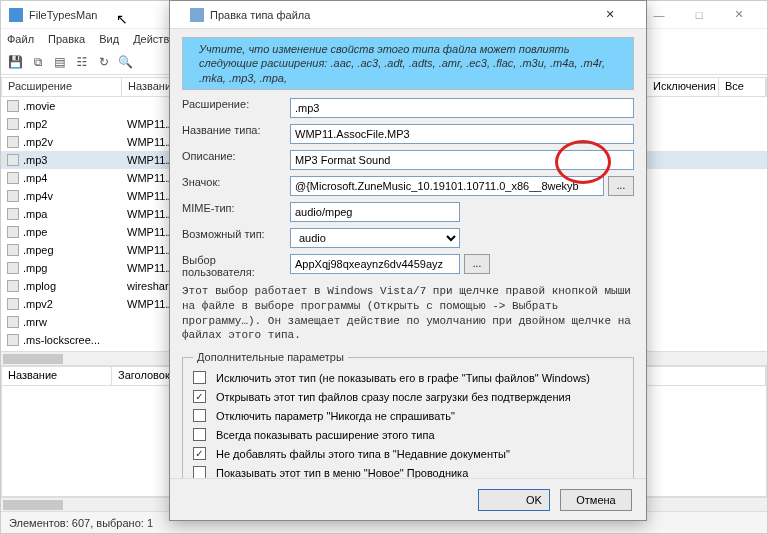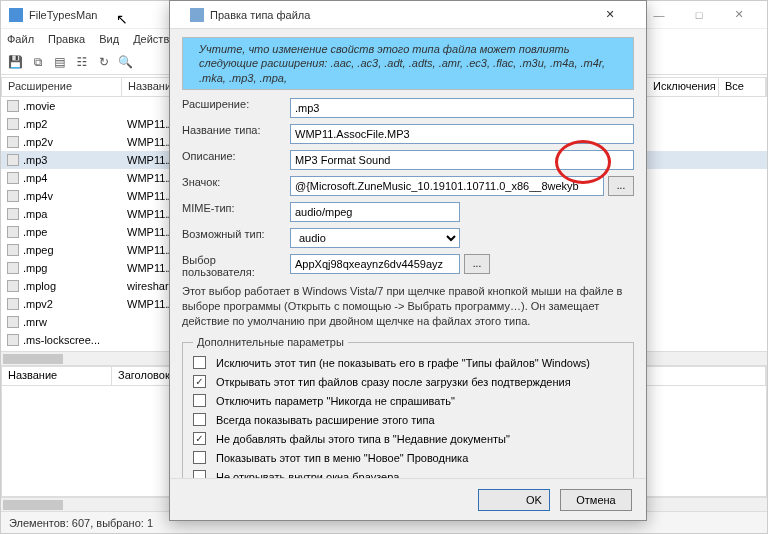--- a/index.html
+++ b/index.html
@@ -51,21 +51,21 @@
 .dlg-body { flex: 1; padding: 8px 12px; overflow: hidden; }
 .info-box { border: 1px solid #bbb; background: #7dd3fc; padding: 4px 16px; margin-bottom: 8px; color: #333; line-height: 1.3; font-style: italic; }
 
 .form-row { display: flex; margin-bottom: 6px; }
 .form-row label { width: 108px; color: #333; }
 .form-row input[type=text], .form-row select { flex: 1; height: 20px; border: 1px solid #7a9ec4; background: #fff; padding: 0 4px; font-size: 11px; }
 .form-row .browse { width: 26px; height: 20px; margin-left: 4px; border: 1px solid #999; background: #e8e8e8; display: flex; align-items: center; justify-content: center; font-size: 10px; }
 .form-row select { width: 170px; flex: 0 0 auto; }
 .form-row input.short { flex: 0 0 auto; width: 170px; }
 
-.note { color: #333; line-height: 1.35; margin: 4px 0 8px 0; }
+.note { color: #333; line-height: 1.35; margin: 4px 0 8px 0; font-family: Liberation Mono, monospace; }
 
 fieldset { border: 1px solid #bbb; padding: 8px 10px 6px 10px; }
 legend { padding: 0 4px; color: #333; }
 .chk-row { display: flex; align-items: center; margin-bottom: 6px; gap: 10px; }
 .chk { width: 13px; height: 13px; border: 1px solid #666; background: #fff; display: inline-flex; align-items: center; justify-content: center; font-size: 10px; color: #333; }
 
 .dlg-buttons { height: 42px; display: flex; align-items: center; justify-content: flex-end; gap: 10px; padding: 0 14px; border-top: 1px solid #ddd; background: #f0f0f0; }
 .btn { min-width: 72px; height: 22px; border: 1px solid #888; background: #e8e8e8; display: flex; align-items: center; justify-content: center; }
 .btn.primary { border: 1px solid #2e6fb5; padding-left: 40px; }
 

